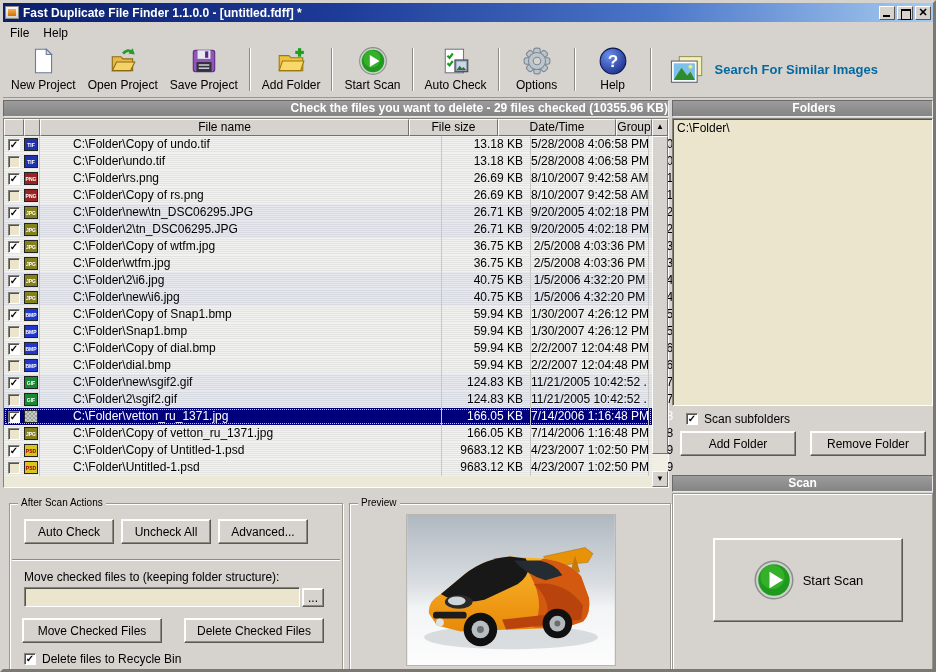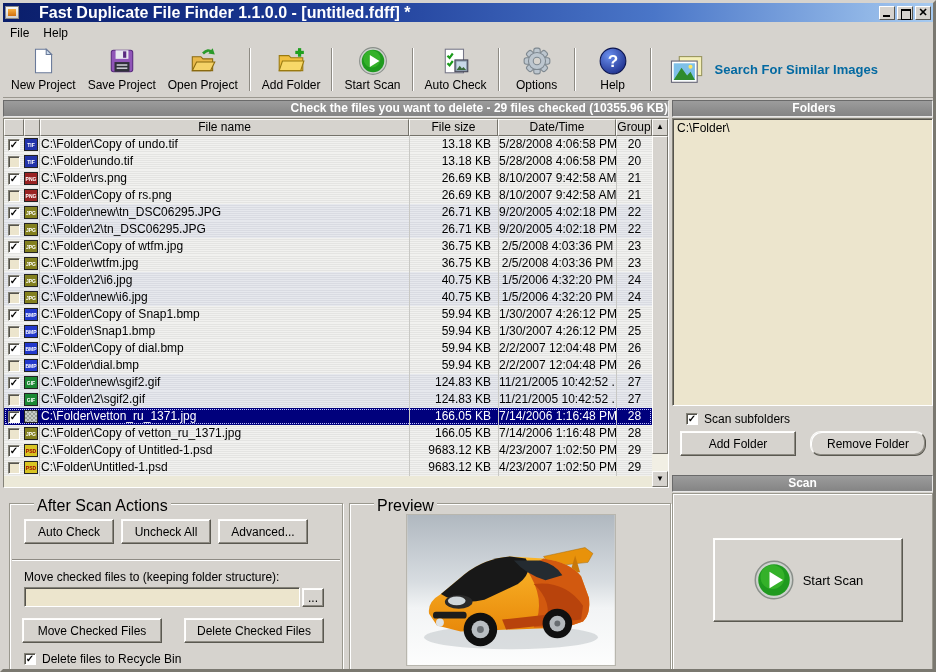--- a/index.html
+++ b/index.html
@@ -3,21 +3,21 @@
 <meta charset="utf-8">
 <style>
   * { margin:0; padding:0; box-sizing:border-box; }
   html,body { width:936px; height:672px; font-family:"Liberation Sans", sans-serif; }
   #win { position:relative; width:936px; height:672px; background:#d6d3ce;
          border:3px solid; border-color:#d6d3ce #7a7870 #7a7870 #d6d3ce; overflow:hidden; }
   
   .titlebar { position:absolute; left:0; top:0; width:930px; height:19px;
     background:linear-gradient(to right,#0a1e6b 0%,#1c3a96 35%,#4a76c8 70%,#a6caf0 100%);
     display:flex; align-items:center; padding:0 2px; }
-  .titlebar .ttext { color:#fff; font-weight:bold; font-size:16px; margin-left:20px; white-space:nowrap; }
+  .titlebar .ttext { color:#fff; font-weight:bold; font-size:12px; margin-left:4px; white-space:nowrap; }
   .appicon { width:14px; height:13px; background:linear-gradient(#f8f8f8,#d0d0d0); border:1px solid #888;
     position:relative; }
   .appicon::after { content:""; position:absolute; left:2px; top:2px; width:8px; height:7px;
     background:linear-gradient(#f8b040,#d07010); }
   .winbtns { margin-left:auto; display:flex; gap:2px; }
   .wbtn { width:16px; height:14px; background:#d6d3ce; border:1px solid;
     border-color:#fff #585650 #585650 #fff; font-size:9px; line-height:12px; text-align:center;
     font-weight:bold; color:#000; position:relative; }
   .wbtn.mini::after { content:""; position:absolute; left:3px; bottom:2px; width:7px; height:2px; background:#000; }
   .wbtn.maxi::after { content:""; position:absolute; left:3px; top:2px; width:8px; height:8px;
@@ -53,21 +53,21 @@
     font-size:8px; text-align:center; line-height:14px; color:#000; }
   #rows { position:absolute; left:0; top:17px; width:648px; }
   .trow { display:flex; height:17px; font-size:12px; line-height:16px; color:#000;
     background-image:repeating-linear-gradient(to bottom,#f1f1ef 0,#f1f1ef 1px,#e4e4e2 1px,#e4e4e2 2px); }
   .trow.shade { background-image:repeating-linear-gradient(to bottom,#e6e8ed 0,#e6e8ed 1px,#d9dbe2 1px,#d9dbe2 2px); }
   .trow.sel { background-image:none; background-color:#00007c; color:#fff; outline:1px dotted #c0c0ff; outline-offset:-2px; }
   .c { flex:none; overflow:hidden; white-space:nowrap; }
   .c.cb { width:20px; display:flex; align-items:center; justify-content:center; }
   .c.ic { width:16px; display:flex; align-items:center; border-right:1px solid #c4c4c0; }
   .trow.sel .c.ic { border-right-color:#00007c; }
-  .c.nm { width:369px; padding-left:1px; }
+  .c.nm { width:369px; padding-left:1px;margin-left:32px; }
   .c.sz { width:89px; text-align:right; padding-right:7px; border-left:1px solid #c8c8c4; }
   .c.dt { width:118px; text-align:center; border-left:1px solid #c8c8c4; }
   .c.gp { width:36px; text-align:center; border-left:1px solid #c8c8c4; }
   .box { width:12px; height:12px; background:#ece5cd; border:1px solid; border-color:#848278 #fff #fff #848278;
     box-shadow:inset 1px 1px 0 #55534c; font-size:10px; line-height:10px; text-align:center; color:#000; }
   .box.on { background:#fff; font-weight:bold; }
   .fic { display:inline-block; width:14px; height:13px; font-size:5px; font-weight:bold; color:#fff;
     text-align:center; line-height:13px; border:1px solid #222; background:#888; letter-spacing:0; }
   .fic.tif{background:#2233aa}.fic.png{background:#992222}.fic.jpg{background:#83801e}
   .fic.bmp{background:#2238cc}.fic.gif{background:#1a8833}
@@ -77,21 +77,21 @@
     linear-gradient(45deg,#9aa09a 25%,#c8ccc8 25%,#c8ccc8 75%,#9aa09a 75%);
     background-size:4px 4px; background-position:0 0,2px 2px;}
   .vscroll { position:absolute; right:0; top:17px; width:16px; height:351px; background:#f1efe4; }
   .vthumb { position:absolute; left:0; top:0; width:16px; height:318px; background:#d6d3ce;
     border:1px solid; border-color:#fdfcfa #74726a #74726a #fdfcfa; }
   .varrow { position:absolute; left:0; width:16px; height:16px; background:#d6d3ce; border:1px solid;
     border-color:#fdfcfa #74726a #74726a #fdfcfa; font-size:8px; line-height:14px; text-align:center; }
   .filler { position:absolute; left:0; top:357px; width:648px; height:11px; background:#ece9d8; }
   
   .group { position:absolute; border:1px solid #9a988e; box-shadow:inset 1px 1px 0 #fff,1px 1px 0 #fff; }
-  .group > .glabel { position:absolute; top:-7px; left:24px; background:#d6d3ce; padding:0 3px; font-size:16px; }
+  .group > .glabel { position:absolute; top:-7px; left:8px; background:#d6d3ce; padding:0 3px; font-size:10px; }
   
   .btn { background:#d6d3ce; border:1px solid; border-color:#fdfcfa #5a5850 #5a5850 #fdfcfa;
     box-shadow:inset -1px -1px 0 #8d8a82,inset 1px 1px 0 #fff; font-size:12px; text-align:center;
     font-family:"Liberation Sans",sans-serif; display:flex; align-items:center; justify-content:center; }
   
   #afterscan { left:6px; top:500px; width:334px; height:167px; }
   #afterscan .btn.small { position:absolute; width:90px; height:25px; top:15px; }
   #assep { position:absolute; left:2px; top:55px; width:328px; border-top:1px solid #8e8b84; border-bottom:1px solid #fff; }
   #movelabel { position:absolute; left:14px; top:66px; font-size:12px; }
   #movefield { position:absolute; left:14px; top:83px; width:276px; height:20px; background:#ece5cd;
@@ -105,21 +105,21 @@
   #preview { left:346px; top:500px; width:322px; height:167px; }
   #carimg { position:absolute; left:56px; top:10px; width:210px; height:152px; border:1px solid #b8b6ae; }
   
   #rpanel { position:absolute; left:669px; top:97px; width:261px; height:570px; }
   #foldershdr { position:absolute; left:0; top:0; width:261px;padding-left:23px; }
   #folderlist { position:absolute; left:0; top:18px; width:261px; height:288px; background:#ece5cd;
     border:1px solid; border-color:#848278 #fff #fff #848278; box-shadow:inset 1px 1px 0 #55534c;
     font-size:12px; padding:2px 4px; }
   #subfolderrow { position:absolute; left:14px; top:312px; }
   #addfolder { position:absolute; left:8px; top:331px; width:116px; height:25px; }
-  #removefolder { position:absolute; left:138px; top:331px; width:116px; height:25px;border-radius:11px; }
+  #removefolder { position:absolute; left:138px; top:331px; width:116px; height:25px; }
   #scanhdr { position:absolute; left:0; top:375px; width:261px; }
   #scanbody { position:absolute; left:0; top:393px; width:261px; height:177px; background:#d6d3ce;
     border:1px solid #9a988e; box-shadow:inset 1px 1px 0 #fff; }
   #bigscan { position:absolute; left:40px; top:44px; width:190px; height:84px; gap:8px; font-size:13px; }
   #bigscan svg { width:42px; height:42px; }
 </style>
 </head>
 <body>
 
 <div id="win">
@@ -142,37 +142,37 @@
   <div class="toolbar">
     <div class="tbtn">
       <svg viewBox="0 0 28 28">
           <path d="M7,3 h10 l5,5 v17 h-15 z" fill="#fff" stroke="#6a7a9a"></path>
           <path d="M17,3 l5,5 h-5 z" fill="#cfe0f0" stroke="#6a7a9a"></path>
         </svg>
       <span>New Project</span>
     </div>
     <div class="tbtn">
       <svg viewBox="0 0 28 28">
+          <path d="M14,7 q5,-5 8,-1" stroke="#2a9a2a" stroke-width="2.5" fill="none"></path>
+          <path d="M23,2 l2,6 -6,-1 z" fill="#2a9a2a"></path>
+          <path d="M4,10 h8 l2,2 h9 v11 h-19 z" fill="#e8b84a" stroke="#8a6a10"></path>
+          <path d="M4,23 l4,-8 h17 l-4,8 z" fill="#f5d268" stroke="#8a6a10"></path>
+        </svg>
+      <span>Open Project</span>
+    </div>
+    <div class="tbtn">
+      <svg viewBox="0 0 28 28">
           <rect x="4" y="4" width="20" height="20" rx="2" fill="#9055b8" stroke="#5a2a80"></rect>
           <rect x="8" y="4" width="12" height="8" fill="#e8e8f0"></rect>
           <rect x="15" y="5" width="3" height="6" fill="#5a2a80"></rect>
           <rect x="7" y="15" width="14" height="9" fill="#30303a"></rect>
           <rect x="9" y="17" width="10" height="1.5" fill="#c8c8d0"></rect>
           <rect x="9" y="20" width="10" height="1.5" fill="#c8c8d0"></rect>
         </svg>
       <span>Save Project</span>
-    </div>
-    <div class="tbtn">
-      <svg viewBox="0 0 28 28">
-          <path d="M14,7 q5,-5 8,-1" stroke="#2a9a2a" stroke-width="2.5" fill="none"></path>
-          <path d="M23,2 l2,6 -6,-1 z" fill="#2a9a2a"></path>
-          <path d="M4,10 h8 l2,2 h9 v11 h-19 z" fill="#e8b84a" stroke="#8a6a10"></path>
-          <path d="M4,23 l4,-8 h17 l-4,8 z" fill="#f5d268" stroke="#8a6a10"></path>
-        </svg>
-      <span>Open Project</span>
     </div>
     <div class="tsep"></div>
     <div class="tbtn">
       <svg viewBox="0 0 28 28">
           <path d="M3,9 h9 l2,2 h11 v12 h-22 z" fill="#f0c040" stroke="#9a7a10"></path>
           <path d="M3,23 l3,-9 h20 l-3,9 z" fill="#f8d868" stroke="#9a7a10"></path>
           <g stroke="#1fa01f" stroke-width="3">
             <line x1="22" y1="2" x2="22" y2="10"></line>
             <line x1="18" y1="6" x2="26" y2="6"></line>
           </g>

